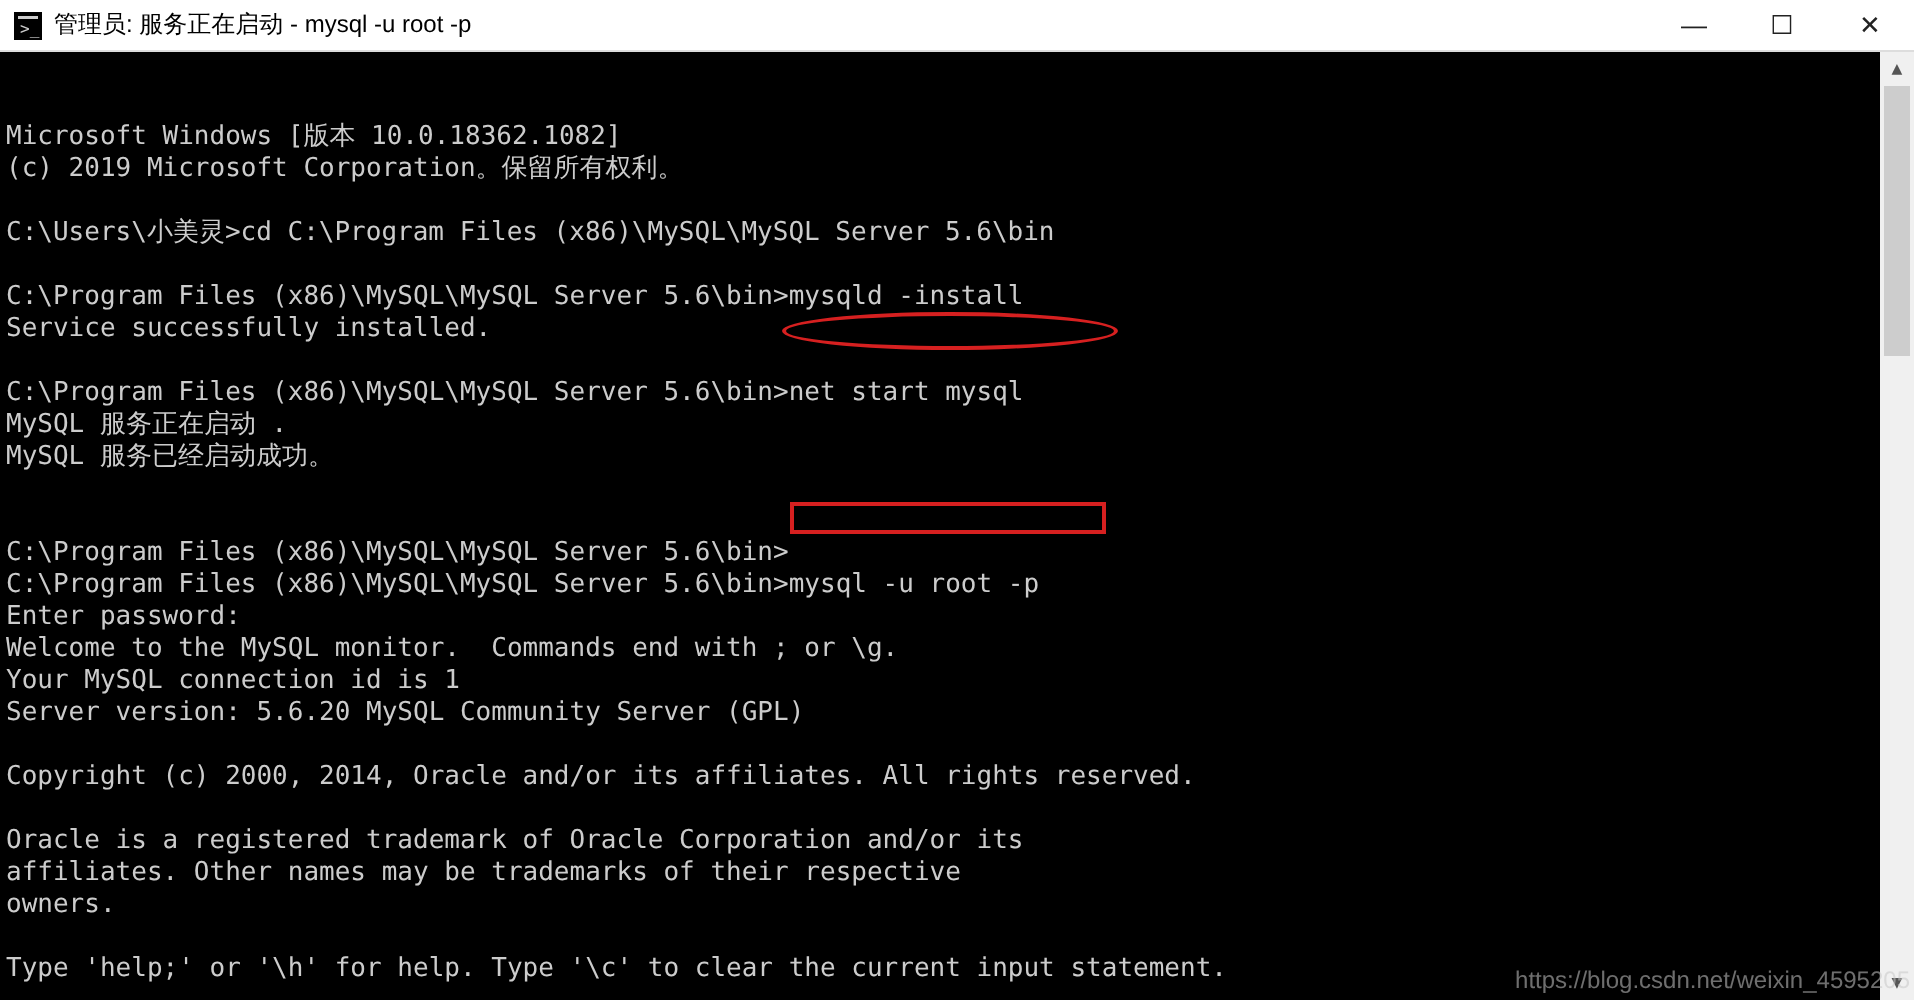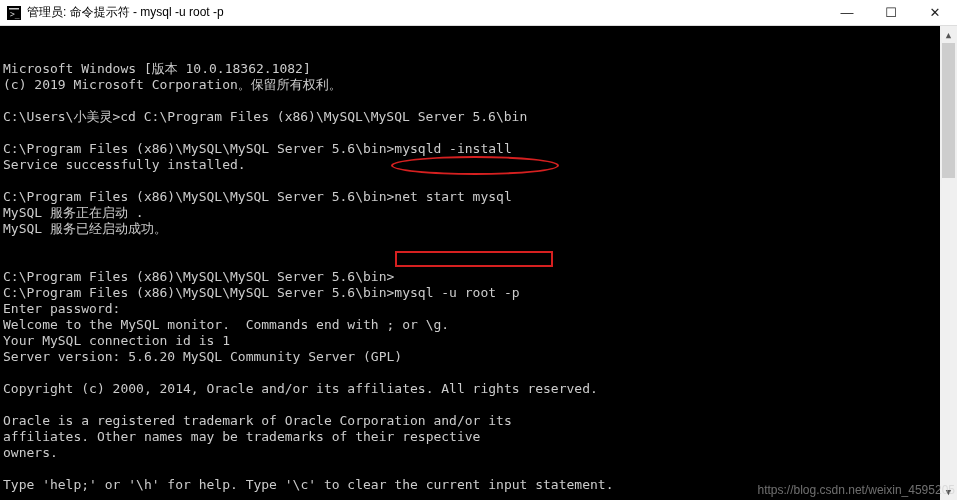--- a/index.html
+++ b/index.html
@@ -94,21 +94,21 @@
 <body>
 
 <div class="titlebar">
   <span class="titlebar-icon">
     <svg width="14" height="14" viewBox="0 0 14 14">
       <rect x="0" y="0" width="14" height="14" fill="#000"></rect>
       <rect x="2" y="2" width="10" height="1.5" fill="#ccc"></rect>
       <text x="3" y="11" font-size="8" fill="#ccc" font-family="monospace">&gt;_</text>
     </svg>
   </span>
-  <div class="titlebar-title">管理员: 命令提示符 - mysql  -u root -p</div>
+  <div class="titlebar-title">管理员: 服务正在启动 - mysql  -u root -p</div>
   <div class="win-btns">
     <div class="win-btn">—</div>
     <div class="win-btn">☐</div>
     <div class="win-btn close">✕</div>
   </div>
 </div>
 
 <div class="terminal">
   <div id="term-lines">Microsoft Windows [版本 10.0.18362.1082]
 (c) 2019 Microsoft Corporation。保留所有权利。

